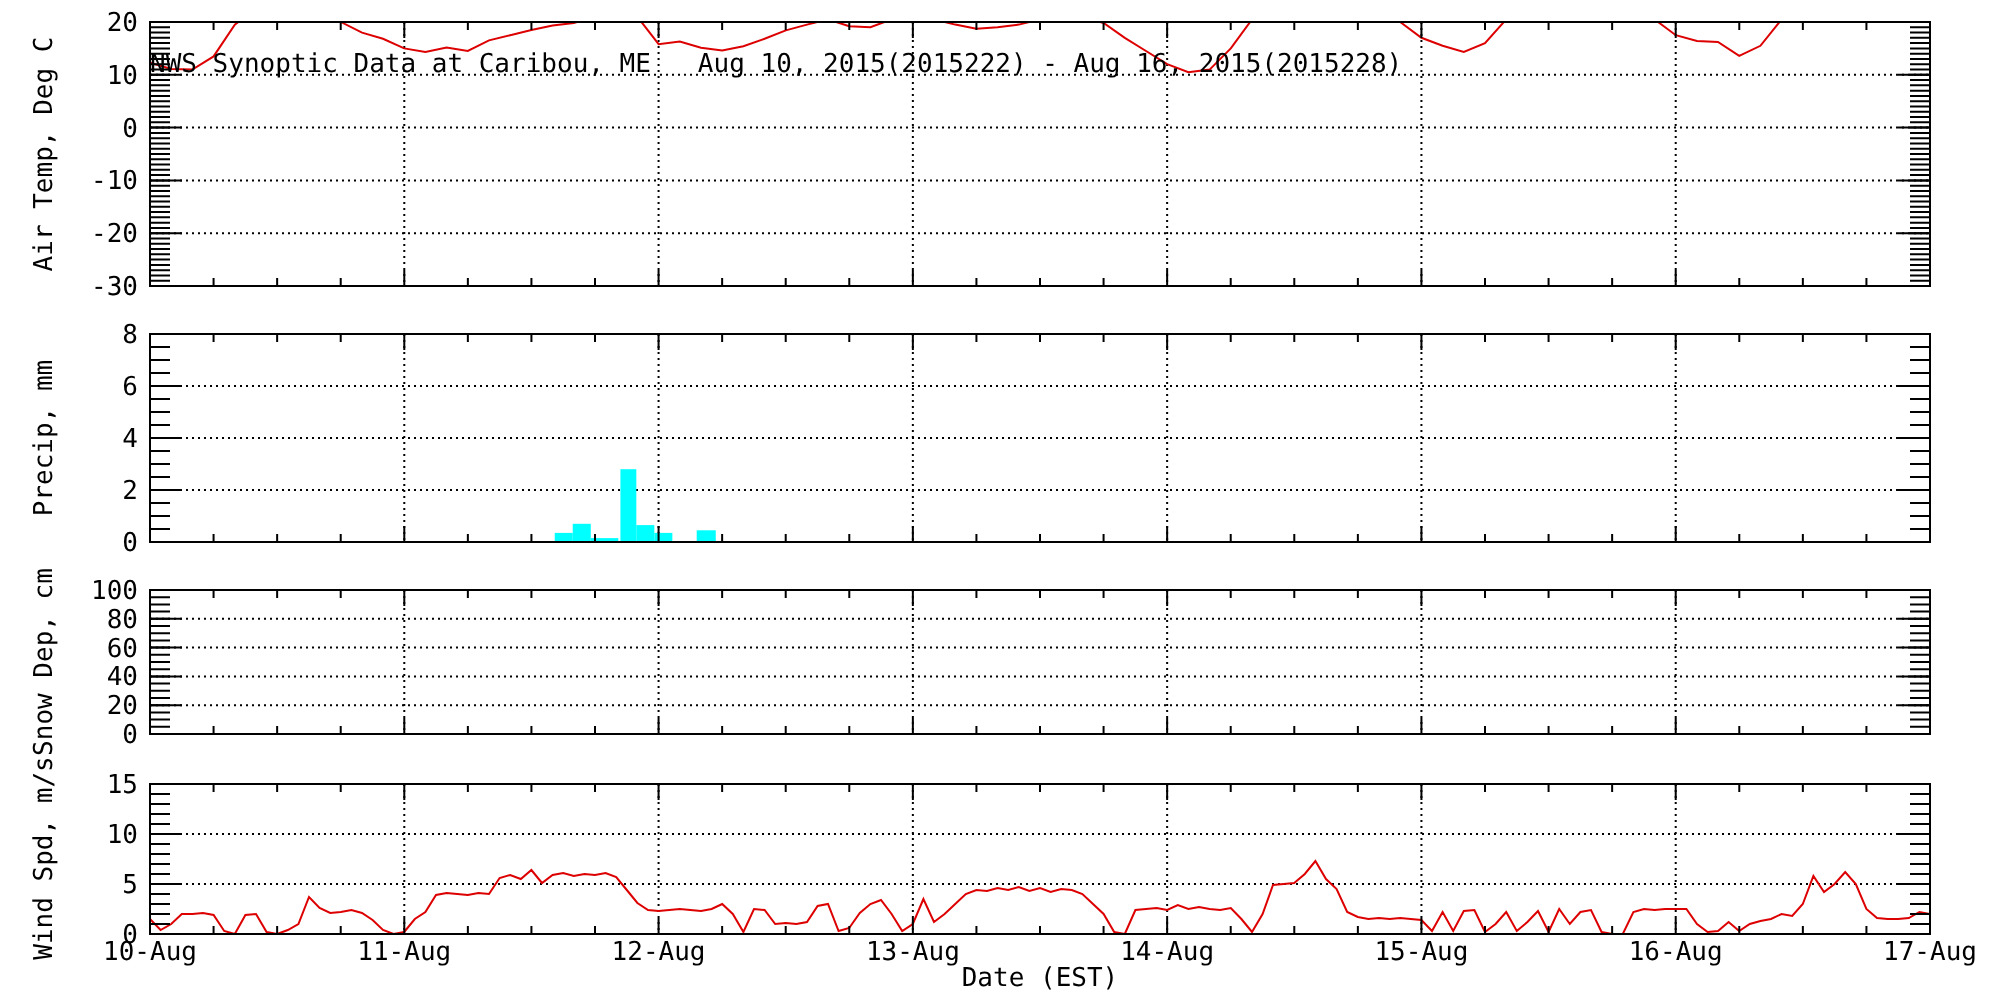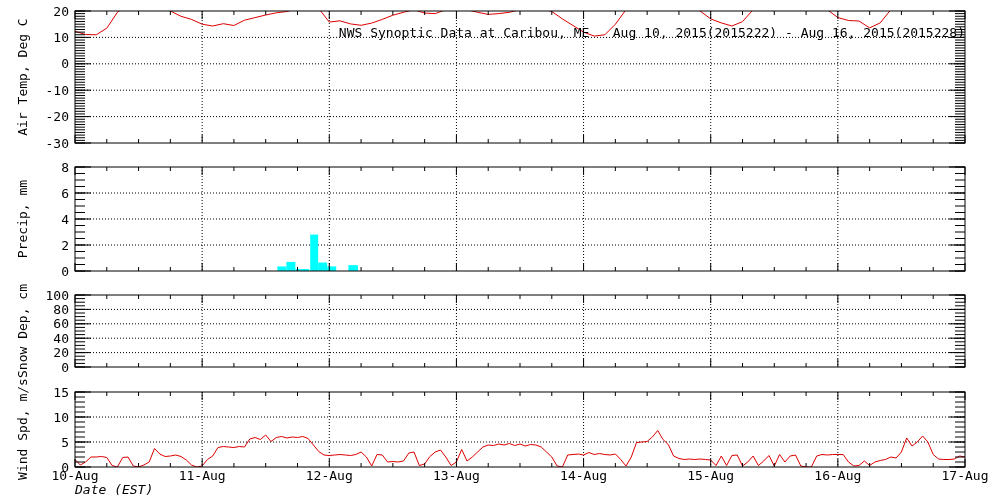--- a/index.html
+++ b/index.html
@@ -3,23 +3,23 @@
 <meta charset="utf-8">
 <style>
   html,body { margin:0; padding:0; background:#ffffff; }
   #stage {
     position:relative; width:1000px; height:500px; background:#ffffff;
     font-family:"DejaVu Sans Mono", monospace; color:#000;
     overflow:hidden;
   }
   #plot-svg { position:absolute; left:0; top:0; }
   .overlay { position:absolute; white-space:pre; font-size:13px; line-height:14px; }
-  #chart-title { left:75px; top:26px; width:890px; text-align:right; }
+  #chart-title { left:75px; top:26px; width:890px; text-align:left; }
   .ylabel { transform:translate(-50%,-50%) rotate(-90deg); }
-  #xaxis-label { left:75px; top:483px; width:890px; text-align:left;font-style:italic; }
+  #xaxis-label { left:75px; top:483px; width:890px; text-align:center; }
   svg text { font-family:"DejaVu Sans Mono", monospace; font-size:13px; fill:#000; }
 </style>
 </head>
 <body>
 
 <div id="stage">
   <svg id="plot-svg" width="1000" height="500">
       <defs>
         <clipPath id="clip-0">
           <rect x="75" y="11" width="890" height="132"></rect>

